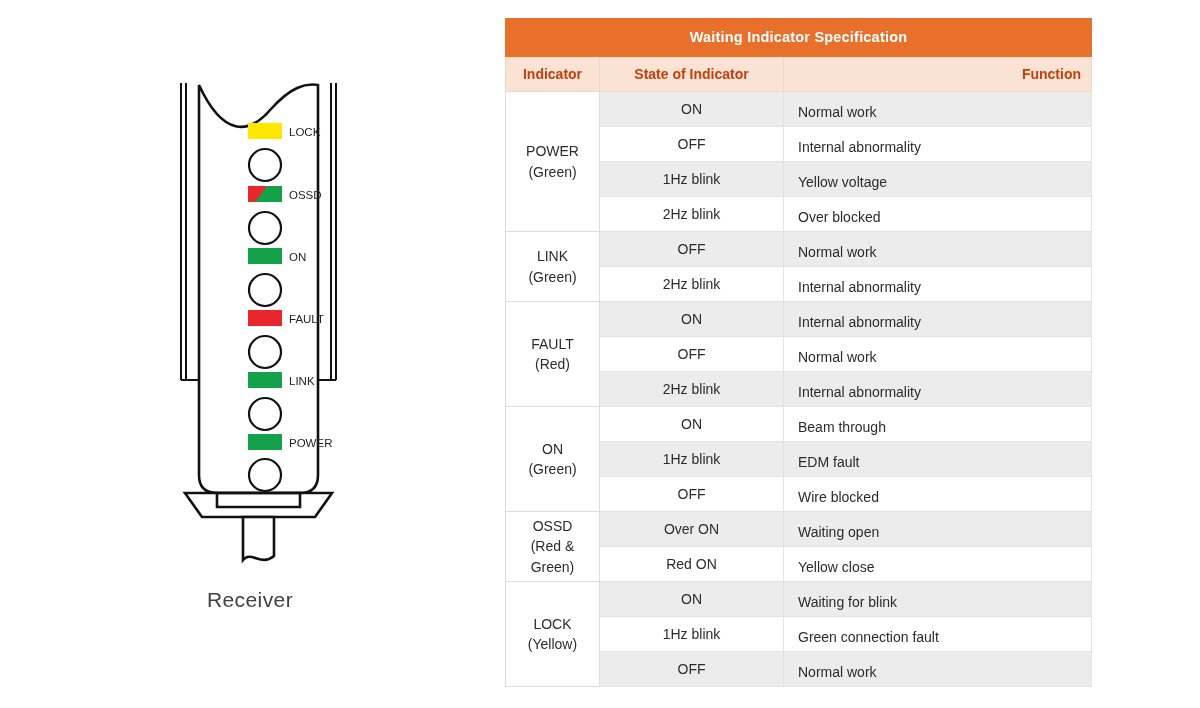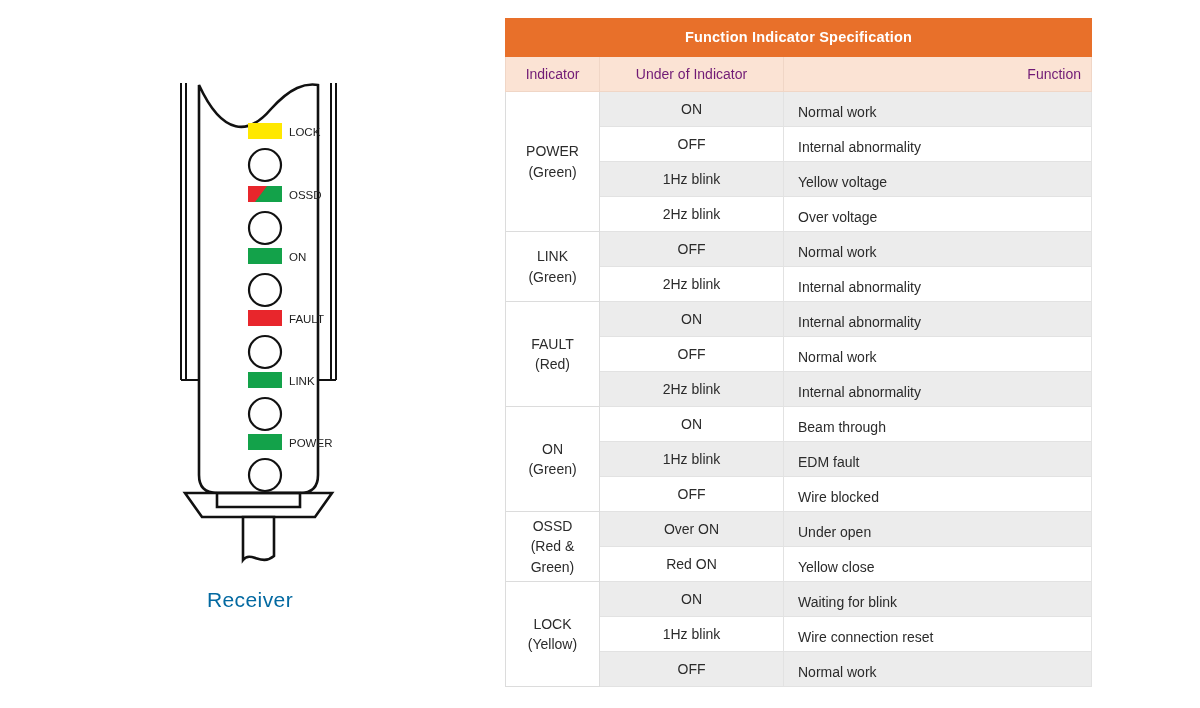--- a/index.html
+++ b/index.html
@@ -22,21 +22,21 @@
     width: 500px; height: 708px;
   }
   #receiver-svg { position: absolute; left: 145px; top: 75px; }
 
   #receiver-caption {
     position: absolute;
     left: 0; top: 588px;
     width: 500px;
     text-align: center;
     font-size: 21px;
-    color: #0369a1;
+    color: #404040;
     letter-spacing: .4px;
   }
 
   
   #spec-table-wrap {
     position: absolute;
     left: 505px; top: 18px;
     width: 586px;
   }
   table.spec {
@@ -55,23 +55,23 @@
     color: #ffffff;
     font-size: 14.5px;
     font-weight: bold;
     text-align: center;
     padding: 10px 4px 11px;
     letter-spacing: .2px;
     border: 1px solid #E8702A;
   }
   .hdr-cell {
     background: #FBE3D4;
-    font-weight: normal;
-    font-size: 14px;
-    color: #701a75;
+    font-weight: bold;
+    font-size: 14px;
+    color: #c2410c;
     padding: 9px 10px;
     border: 1px solid #f0d6c6;
   }
   .hdr-ind   { text-align: center; }
   .hdr-state { text-align: center; }
   .hdr-func  { text-align: right; padding-left: 14px; }
 
   td.ind-cell {
     background: #ffffff;
     text-align: center;
@@ -181,25 +181,25 @@
 
 <div id="spec-table-wrap">
   <table class="spec">
     <colgroup>
       <col class="c-ind">
         <col class="c-state">
         <col class="c-func">
     </colgroup>
     <thead>
       <tr>
-        <th class="title-cell" colspan="3">Function Indicator Specification</th>
+        <th class="title-cell" colspan="3">Waiting Indicator Specification</th>
       </tr>
       <tr>
         <th class="hdr-cell hdr-ind">Indicator</th>
-        <th class="hdr-cell hdr-state">Under of Indicator</th>
+        <th class="hdr-cell hdr-state">State of Indicator</th>
         <th class="hdr-cell hdr-func">Function</th>
       </tr>
     </thead>
     <tbody id="spec-body">
         <tr class="shade">
           <td class="ind-cell" rowspan="4">
             <div>POWER</div>
             <div>(Green)</div>
           </td>
           <td class="state-cell">ON</td>
@@ -208,21 +208,21 @@
         <tr class="plain">
           <td class="state-cell">OFF</td>
           <td class="func-cell">Internal abnormality</td>
         </tr>
         <tr class="shade">
           <td class="state-cell">1Hz blink</td>
           <td class="func-cell">Yellow voltage</td>
         </tr>
         <tr class="plain">
           <td class="state-cell">2Hz blink</td>
-          <td class="func-cell">Over voltage</td>
+          <td class="func-cell">Over blocked</td>
         </tr>
         <tr class="shade">
           <td class="ind-cell" rowspan="2">
             <div>LINK</div>
             <div>(Green)</div>
           </td>
           <td class="state-cell">OFF</td>
           <td class="func-cell">Normal work</td>
         </tr>
         <tr class="plain">
@@ -260,37 +260,37 @@
         <tr class="plain">
           <td class="state-cell">OFF</td>
           <td class="func-cell">Wire blocked</td>
         </tr>
         <tr class="shade">
           <td class="ind-cell" rowspan="2">
             <div>OSSD</div>
             <div>(Red &amp; Green)</div>
           </td>
           <td class="state-cell">Over ON</td>
-          <td class="func-cell">Under open</td>
+          <td class="func-cell">Waiting open</td>
         </tr>
         <tr class="plain">
           <td class="state-cell">Red ON</td>
           <td class="func-cell">Yellow close</td>
         </tr>
         <tr class="shade">
           <td class="ind-cell" rowspan="3">
             <div>LOCK</div>
             <div>(Yellow)</div>
           </td>
           <td class="state-cell">ON</td>
           <td class="func-cell">Waiting for blink</td>
         </tr>
         <tr class="plain">
           <td class="state-cell">1Hz blink</td>
-          <td class="func-cell">Wire connection reset</td>
+          <td class="func-cell">Green connection fault</td>
         </tr>
         <tr class="shade">
           <td class="state-cell">OFF</td>
           <td class="func-cell">Normal work</td>
         </tr>
       </tbody>
   </table>
 </div>
 
 </body></html>

